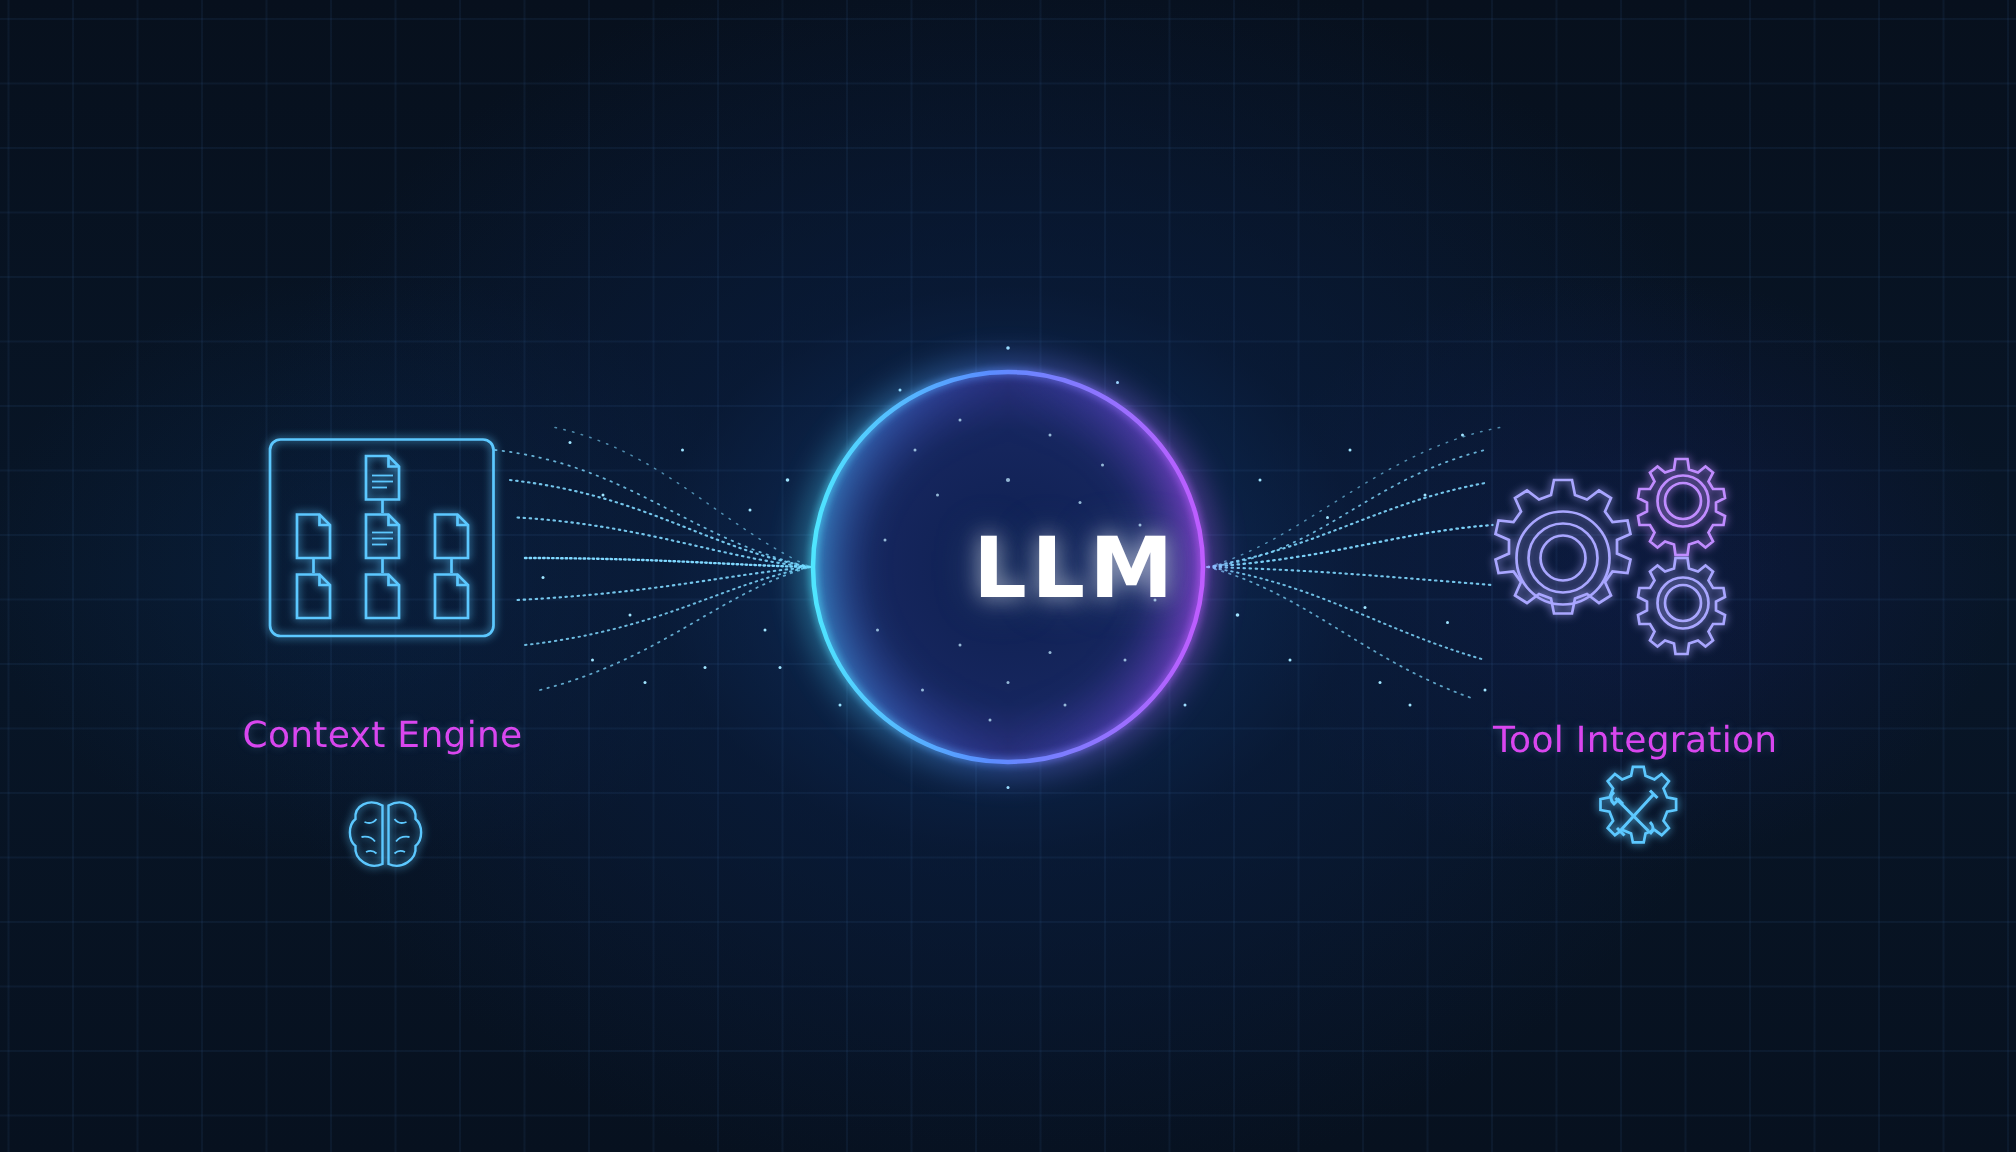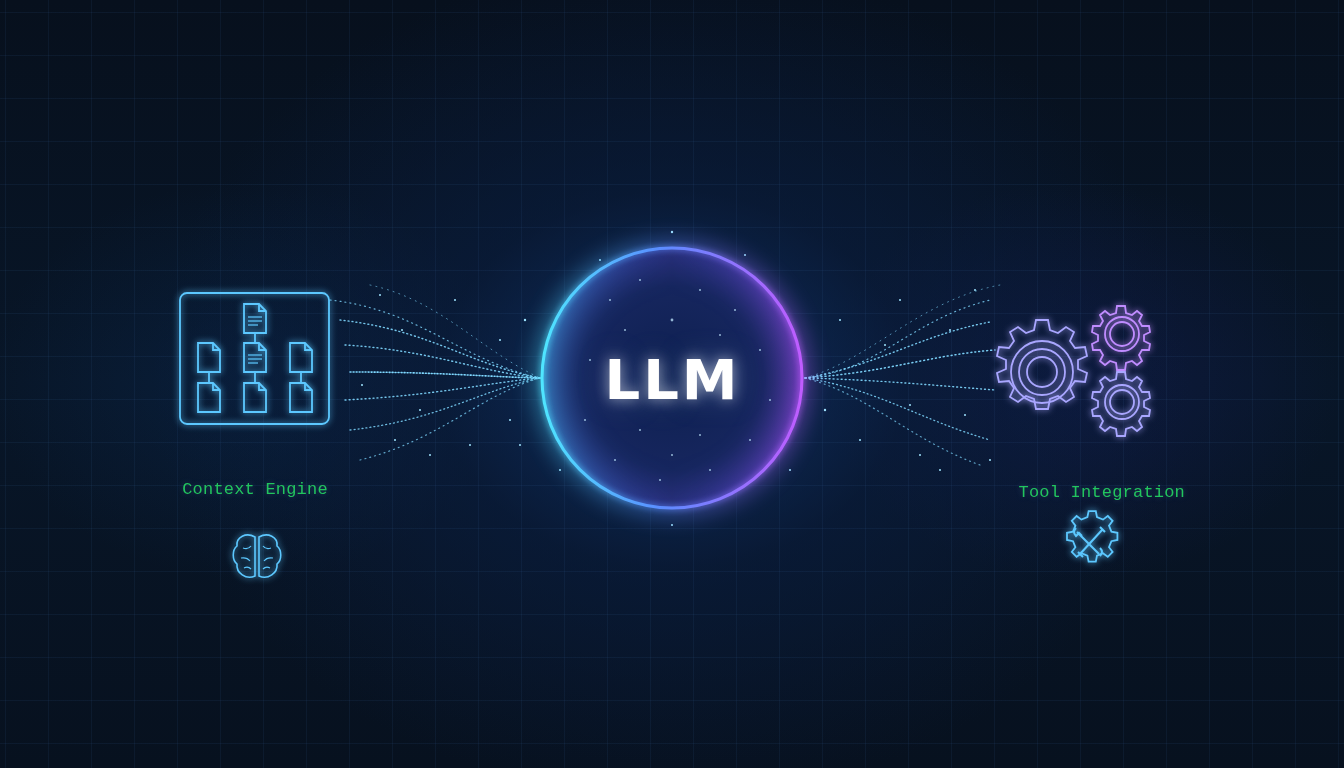--- a/index.html
+++ b/index.html
@@ -19,27 +19,26 @@
   .grid {
     position:absolute; inset:0;
     background-image:
       linear-gradient(to right, rgba(60,110,170,0.10) 1px, transparent 1px),
       linear-gradient(to bottom, rgba(60,110,170,0.10) 1px, transparent 1px);
     background-size:43px 43px;
     background-position:5px 12px;
   }
   svg.scene { position:absolute; left:0; top:0; }
   .label {
-    position:absolute; color:#22c55e; font-size:17px; line-height:24px;
+    position:absolute; color:#d946ef; font-size:24px; line-height:24px;
     text-align:center; letter-spacing:0.2px;
     text-shadow:0 0 6px rgba(140,190,255,0.25);
-    font-family:Liberation Mono, monospace;
   }
   .llm-text {
-    position:absolute; left:560px; top:345px; width:225px; text-align:center;
+    position:absolute; left:560px; top:345px; width:225px; text-align:right;
     color:#ffffff; font-weight:bold; font-size:56px; line-height:70px;
     letter-spacing:3px;
     text-shadow:0 0 14px rgba(255,255,255,0.55), 0 0 30px rgba(160,200,255,0.35);
   }
 </style>
 </head>
 <body>
 
 <div class="bg"></div>
 <div class="grid"></div>

